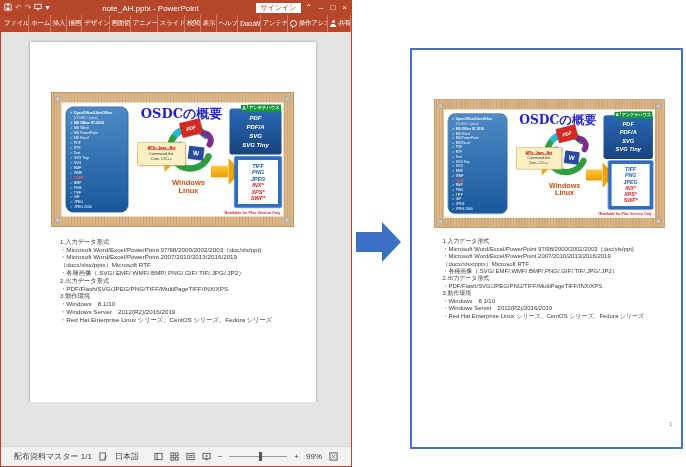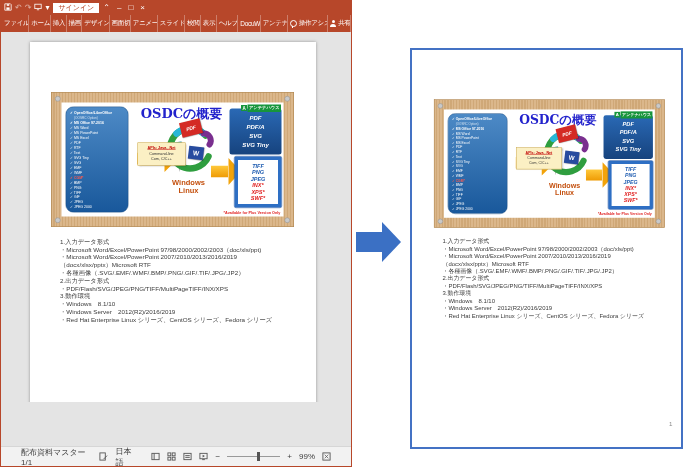--- a/index.html
+++ b/index.html
@@ -28,21 +28,21 @@
   .person-icon{width:6px;height:7px;display:inline-block;position:relative;margin-right:2px;}
   .person-icon::before{content:"";position:absolute;left:1.5px;top:0;width:3px;height:3px;border-radius:50%;background:#fff;}
   .person-icon::after{content:"";position:absolute;left:0;top:3.5px;width:6px;height:3px;border-radius:3px 3px 0 0;background:#fff;}
 
   .editarea{position:relative;flex:1;background:#e4e4e4;overflow:hidden;}
   .page-wrap{position:absolute;left:29px;top:10px;width:286px;height:404px;background:#fff;
     box-shadow:0 0 3px rgba(0,0,0,.35);overflow:hidden;}
   .page-wrap .page-content{transform:scale(0.5);}
 
   .statusbar{height:19px;background:#f2f2f2;border-top:1px solid #d6d6d6;display:flex;align-items:center;
-    gap:7px;padding:0 20px;font-size:8px;color:#3c3c3c;flex:0 0 auto;margin-top:44px;}
+    gap:7px;padding:0 13px;font-size:8px;color:#3c3c3c;flex:0 0 auto;margin-top:44px;}
   .statusbar .spacer{flex:1;}
   .sicon svg{display:block;}
   .zoom-slider{position:relative;width:58px;height:9px;}
   .zoom-slider .track{position:absolute;left:0;right:0;top:4px;height:1px;background:#9a9a9a;}
   .zoom-slider .thumb{position:absolute;left:30px;top:0;width:3px;height:9px;background:#555;}
 
   
   .big-arrow{position:absolute;left:356px;top:222px;width:46px;height:40px;}
   .big-arrow .ab{position:absolute;left:0;top:10px;width:26px;height:20px;background:#3b70c4;}
   .big-arrow .at{position:absolute;left:26px;top:0;width:0;height:0;border-top:20px solid transparent;
@@ -143,20 +143,21 @@
         <span class="qbtn dim">↶</span>
         <span class="qbtn dim">↷</span>
         <span class="qbtn">
           <svg width="8" height="8" viewBox="0 0 10 10">
             <rect x="1" y="1.5" width="8" height="5.5" fill="none" stroke="#fff" stroke-width="1"></rect>
             <rect x="3.5" y="8" width="3" height="1" fill="#fff"></rect>
           </svg>
         </span>
         <span class="qbtn">▾</span>
       </div>
+      <div class="wtitle">note_AH.pptx - PowerPoint</div>
       <div class="signin">サインイン</div>
       <div class="wctrl">
         <span>⌃</span>
         <span>–</span>
         <span>□</span>
         <span>×</span>
       </div>
     </div>
 
     <div class="tabsbar">

